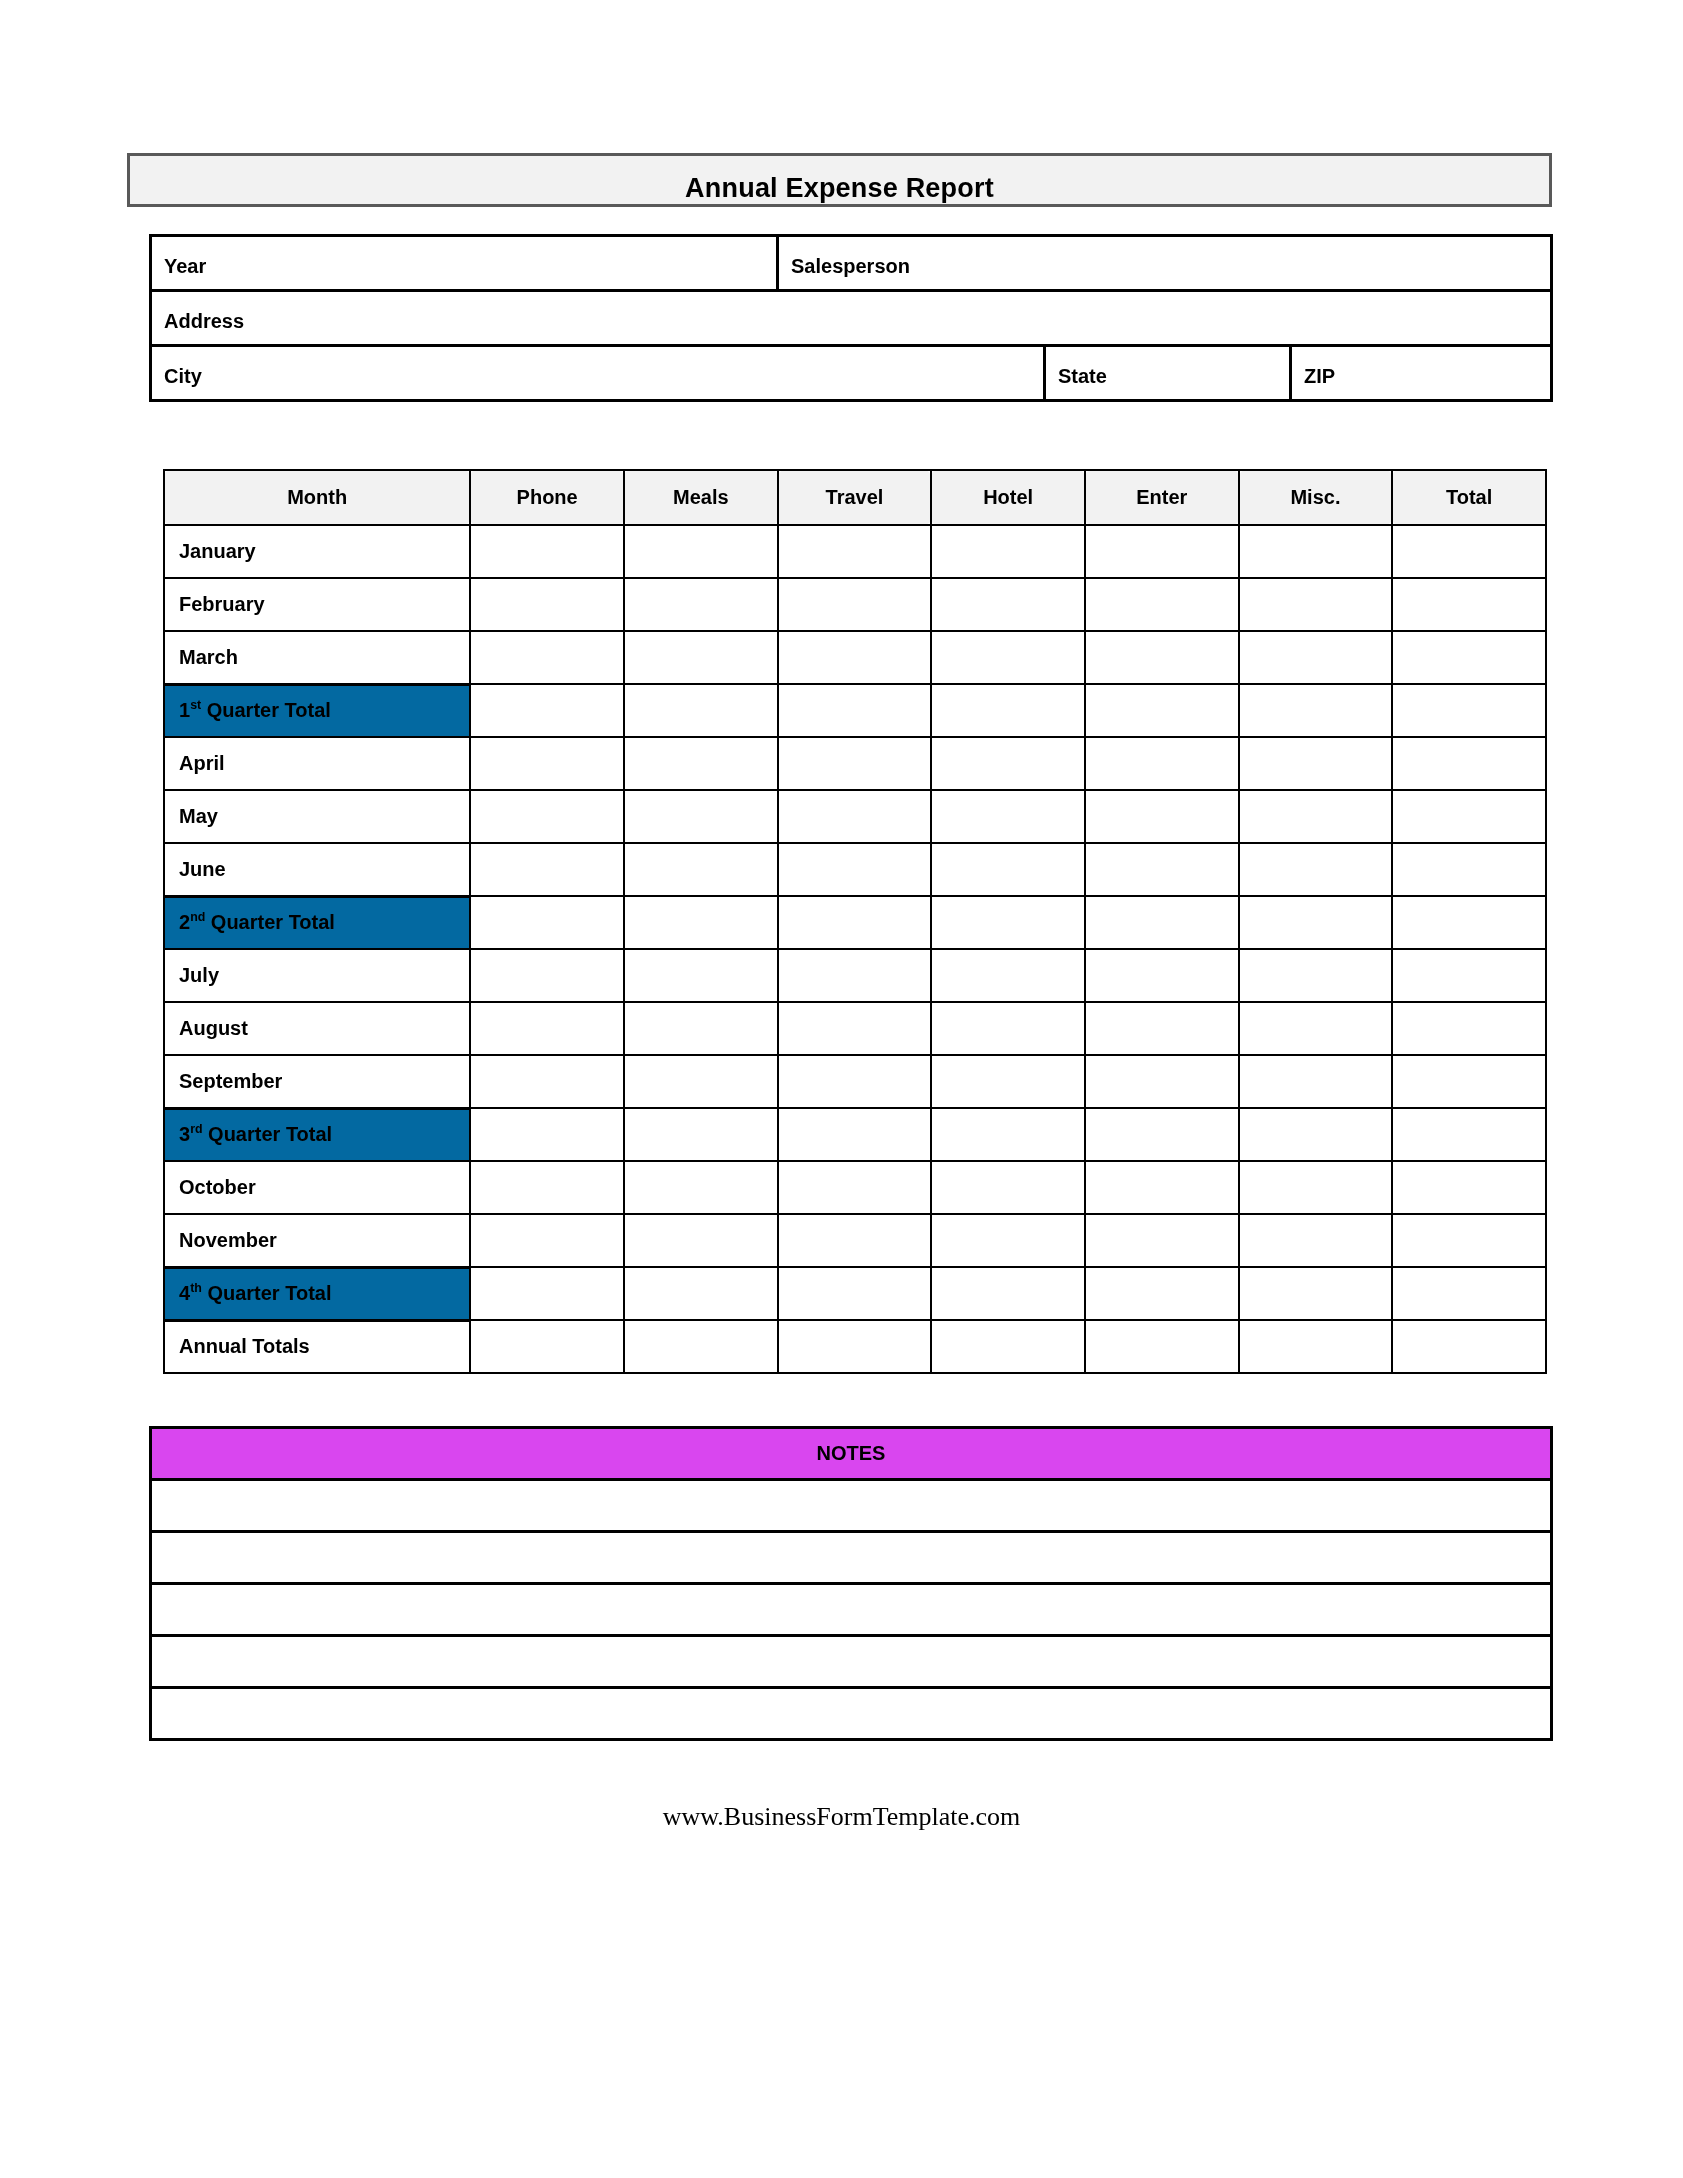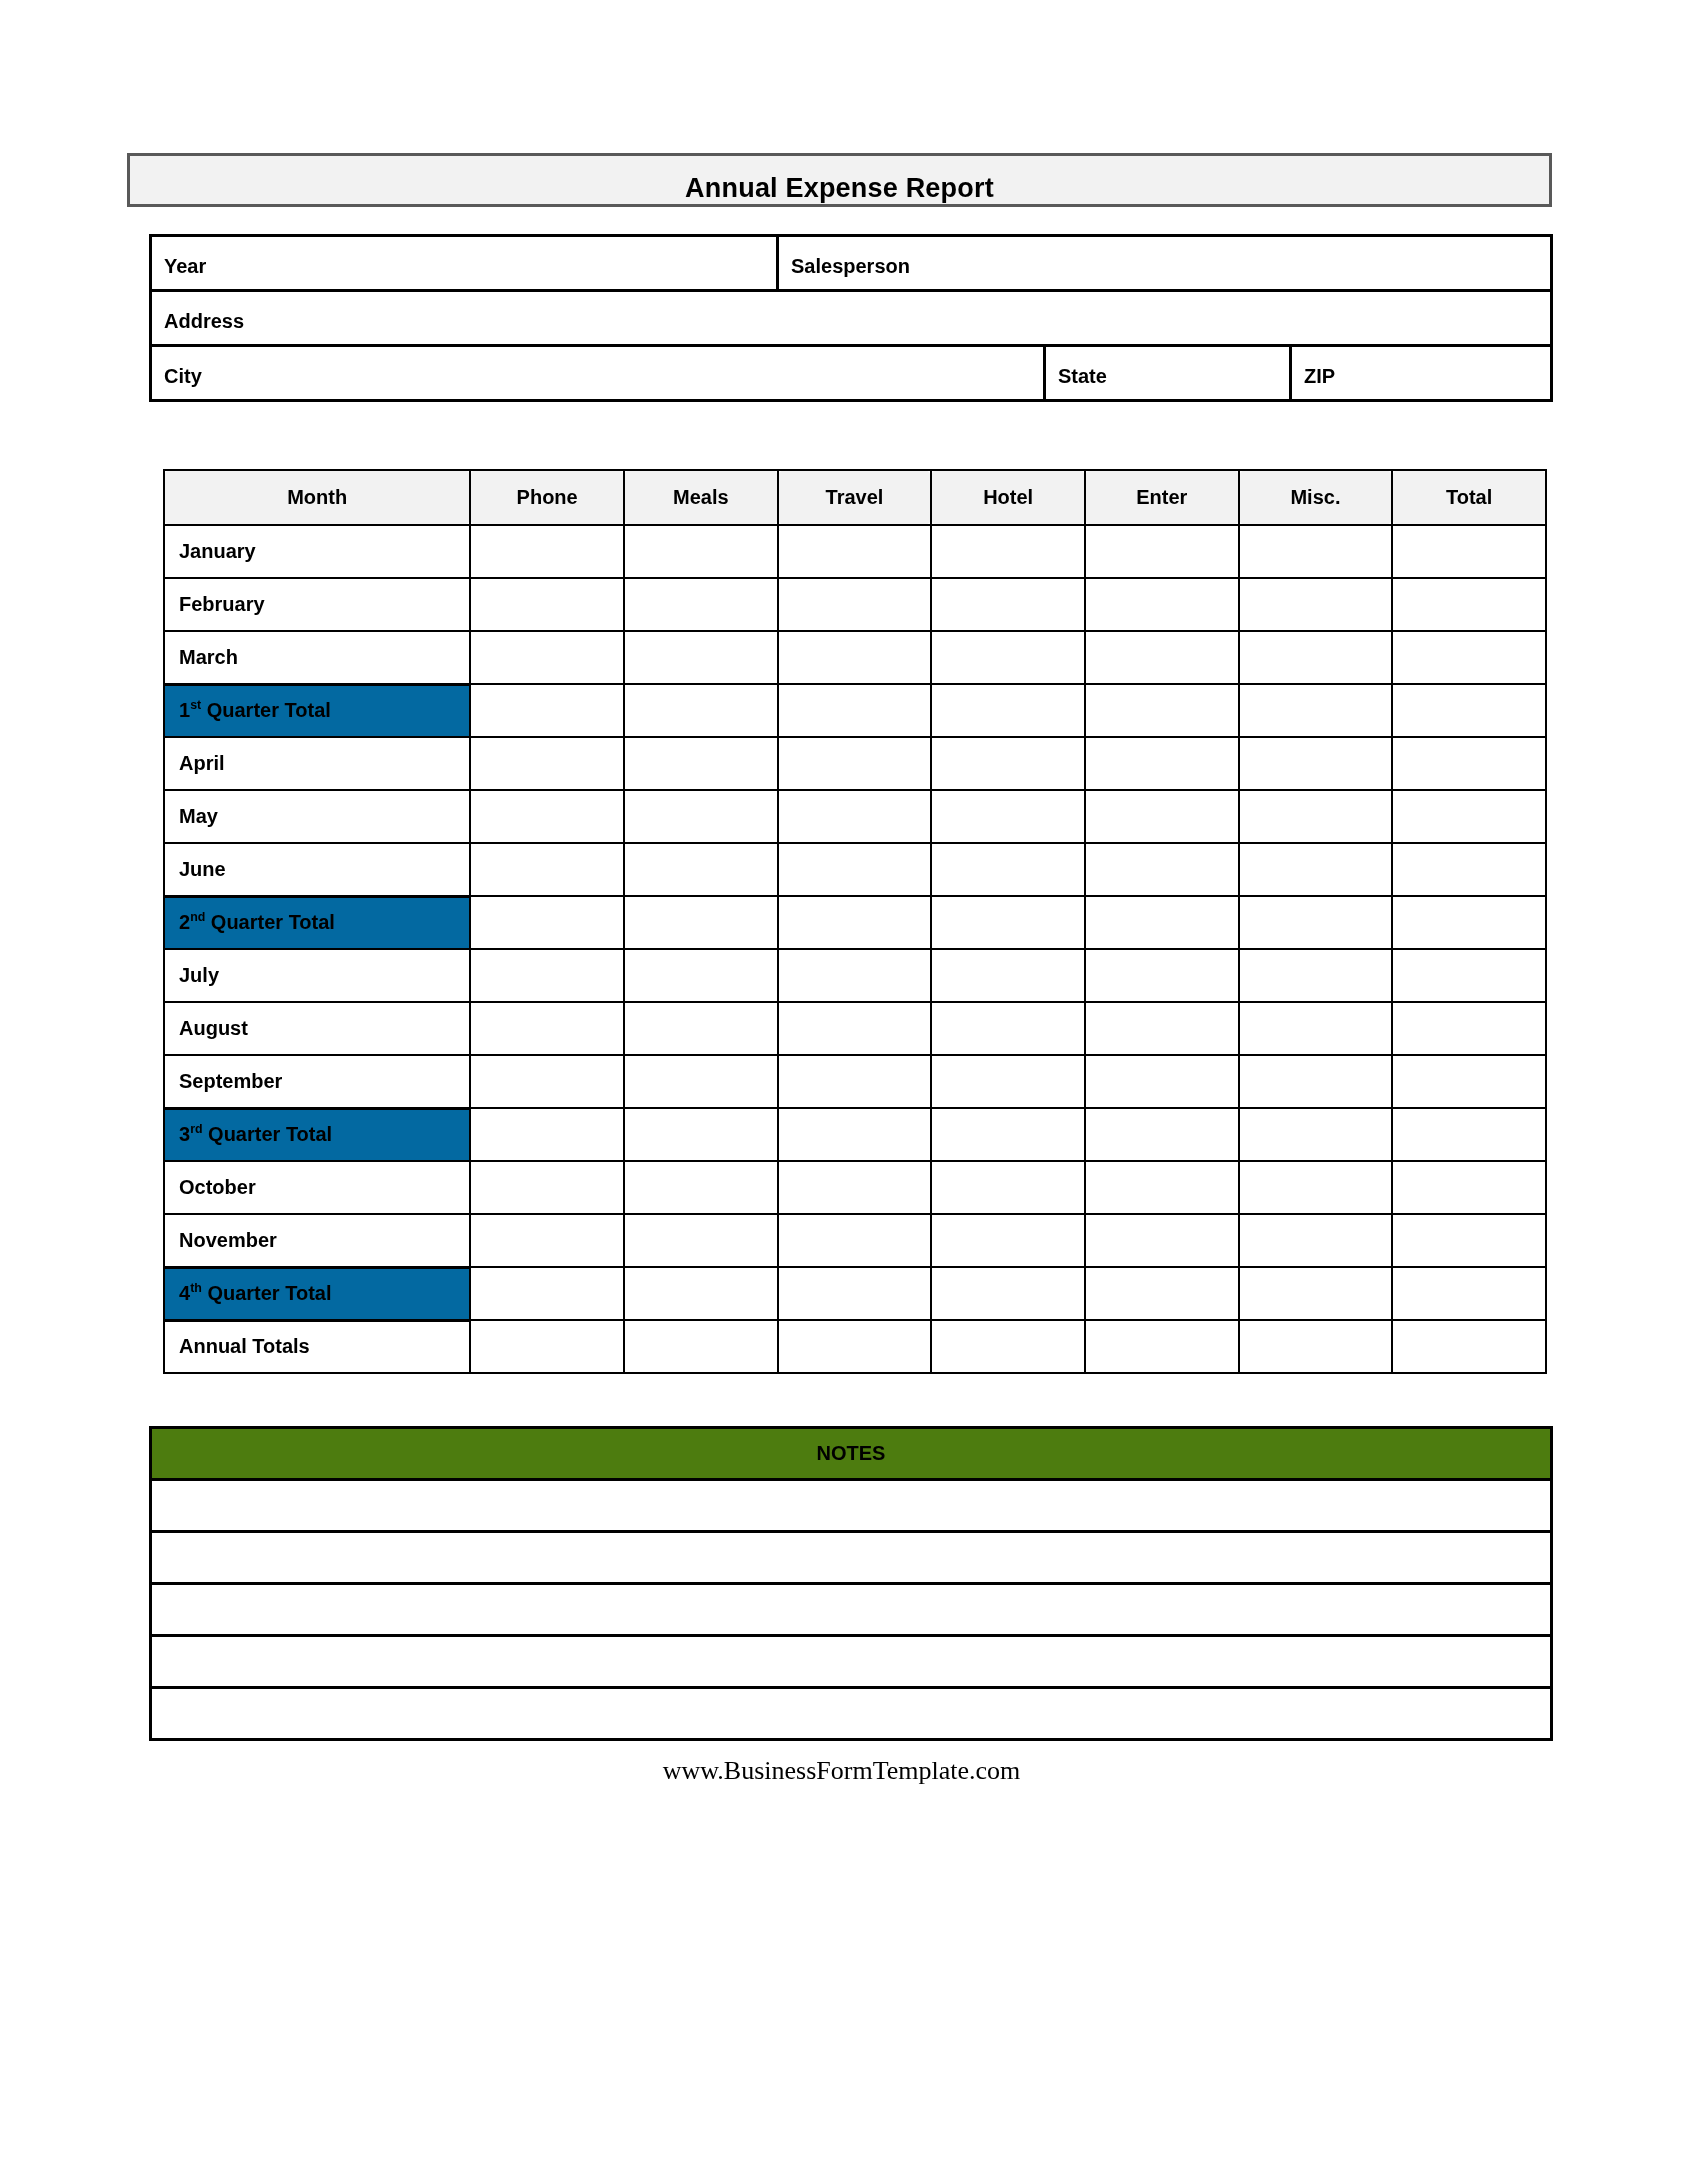--- a/index.html
+++ b/index.html
@@ -127,33 +127,33 @@
     table-layout: fixed;
   }
   .notes-table td {
     border: 3px solid #000000;
     box-sizing: border-box;
     height: 52px;
     font-size: 20px;
     font-weight: bold;
   }
   .notes-header-cell {
-    background: #4d7c0f;
+    background: #d946ef;
     text-align: center;
     vertical-align: middle;
   }
   .notes-line-cell {
     background: #ffffff;
   }
 
   
   .footer {
     position: absolute;
     left: 0;
-    top: 1756px;
+    top: 1802px;
     width: 1683px;
     text-align: center;
     font-family: "Liberation Serif", serif;
     font-size: 26px;
     color: #000000;
   }
 </style>
 </head>
 <body>
 

